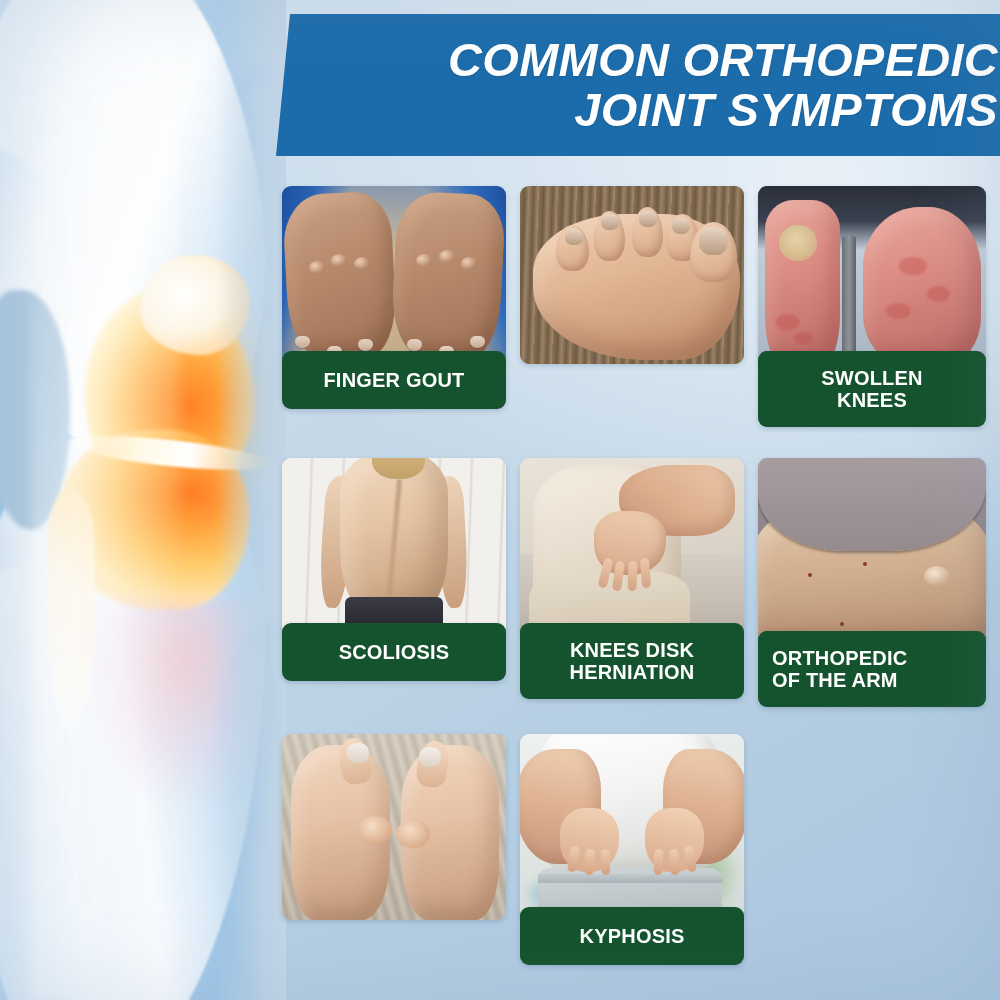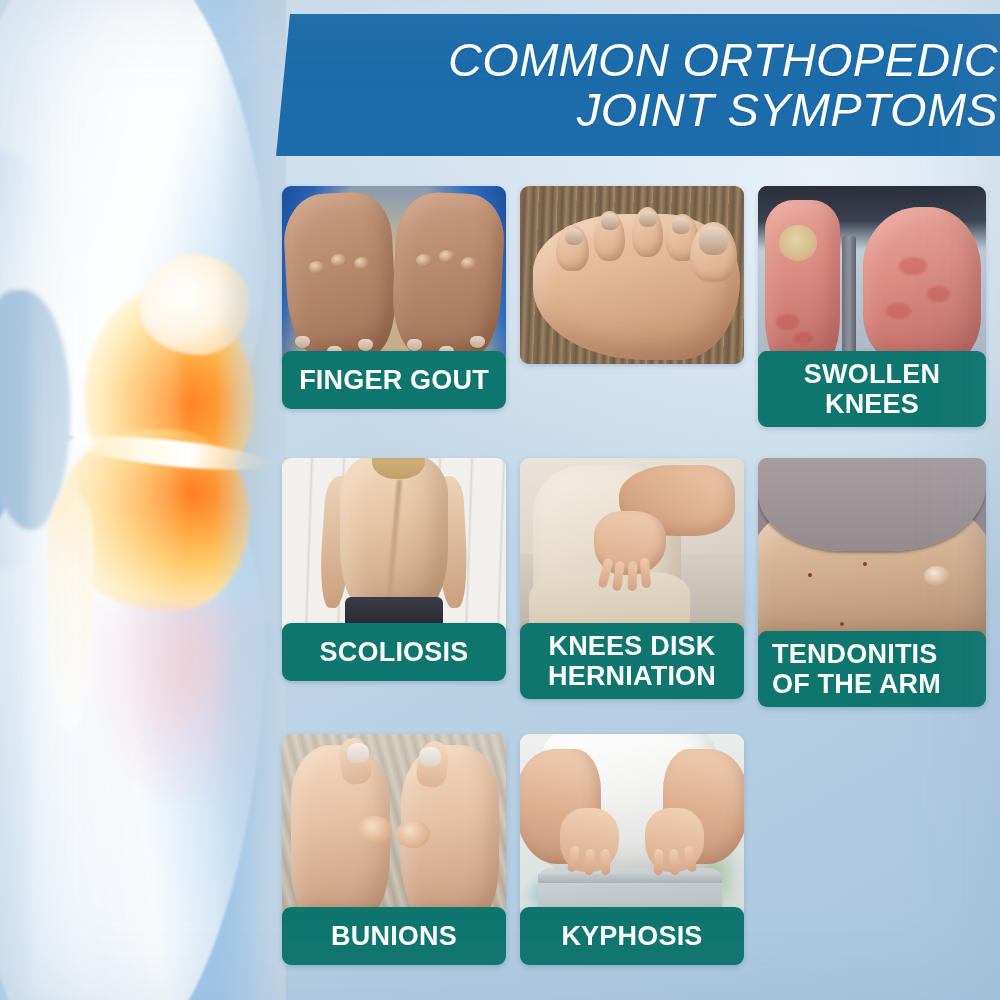--- a/index.html
+++ b/index.html
@@ -118,21 +118,21 @@
     position:absolute;left:276px;top:14px;width:740px;height:142px;
     background:#1c6cab;
     clip-path:polygon(14px 0, 740px 0, 740px 142px, 0 142px);
     display:flex;align-items:center;justify-content:flex-end;
     padding:0 18px 0 24px;box-sizing:border-box;
     box-shadow:0 2px 6px rgba(0,60,110,.18);
   }
   .banner-title{
     color:#ffffff;
     font-family:"Liberation Sans",sans-serif;
-    font-weight:normal;font-style:italic;
+    font-weight:bold;font-style:italic;
     font-size:47px;line-height:1.06;
     letter-spacing:.3px;
     text-align:right;
     text-transform:uppercase;
     white-space:pre-line;
     text-shadow:0 1px 2px rgba(0,0,0,.12);
   }
 
   
   .grid{
@@ -145,25 +145,25 @@
   .card{position:relative;}
   .photo{
     position:absolute;left:0;top:0;right:0;height:178px;
     border-radius:9px;overflow:hidden;
     box-shadow:0 2px 5px rgba(20,60,100,.18);
   }
   .r2 .photo{height:178px;}
   .r3 .photo{height:186px;}
   .label{
     position:absolute;left:0;right:0;
-    background:#0f766e;
+    background:#14532d;
     border-radius:9px;
     color:#fff;
     font-weight:bold;
-    font-size:27px;
+    font-size:20px;
     line-height:1.12;
     letter-spacing:.2px;
     display:flex;align-items:center;justify-content:center;
     text-align:center;
     box-sizing:border-box;
     padding:9px 8px;
     white-space:pre-line;
     box-shadow:0 2px 5px rgba(20,60,100,.2);
   }
   .label.one-line{top:165px;height:58px;}
@@ -478,39 +478,38 @@
       <div class="photo">
         <div class="ph p-tendon blur-soft">
           <div class="arm"></div>
           <div class="drape"></div>
           <div class="bump"></div>
           <div class="mole" style="left:22%;top:62%"></div>
           <div class="mole" style="left:46%;top:56%"></div>
           <div class="mole" style="left:36%;top:88%"></div>
         </div>
       </div>
-      <div class="label two-line left">TENDONITIS
+      <div class="label two-line left">ORTHOPEDIC
 OF THE ARM</div>
     </div>
 
     <div class="card r3">
       <div class="photo">
         <div class="ph p-bunions blur-soft">
           <div class="fur"></div>
           <div class="foot l"></div>
           <div class="foot r"></div>
           <div class="bunion" style="left:34%;top:44%"></div>
           <div class="bunion" style="right:34%;top:46%"></div>
           <div class="bigtoe" style="left:26%;top:2%;transform:rotate(-9deg)"></div>
           <div class="bigtoe" style="right:26%;top:4%;transform:rotate(9deg)"></div>
           <div class="polish" style="left:29%;top:5%"></div>
           <div class="polish" style="right:29%;top:7%"></div>
         </div>
       </div>
-      <div class="label one-line">BUNIONS</div>
     </div>
 
     <div class="card r3">
       <div class="photo">
         <div class="ph p-sciatica blur-soft">
           <div class="plant"></div>
           <div class="blue"></div>
           <div class="shirt"></div>
           <div class="pants"></div>
           <div class="waist"></div>

